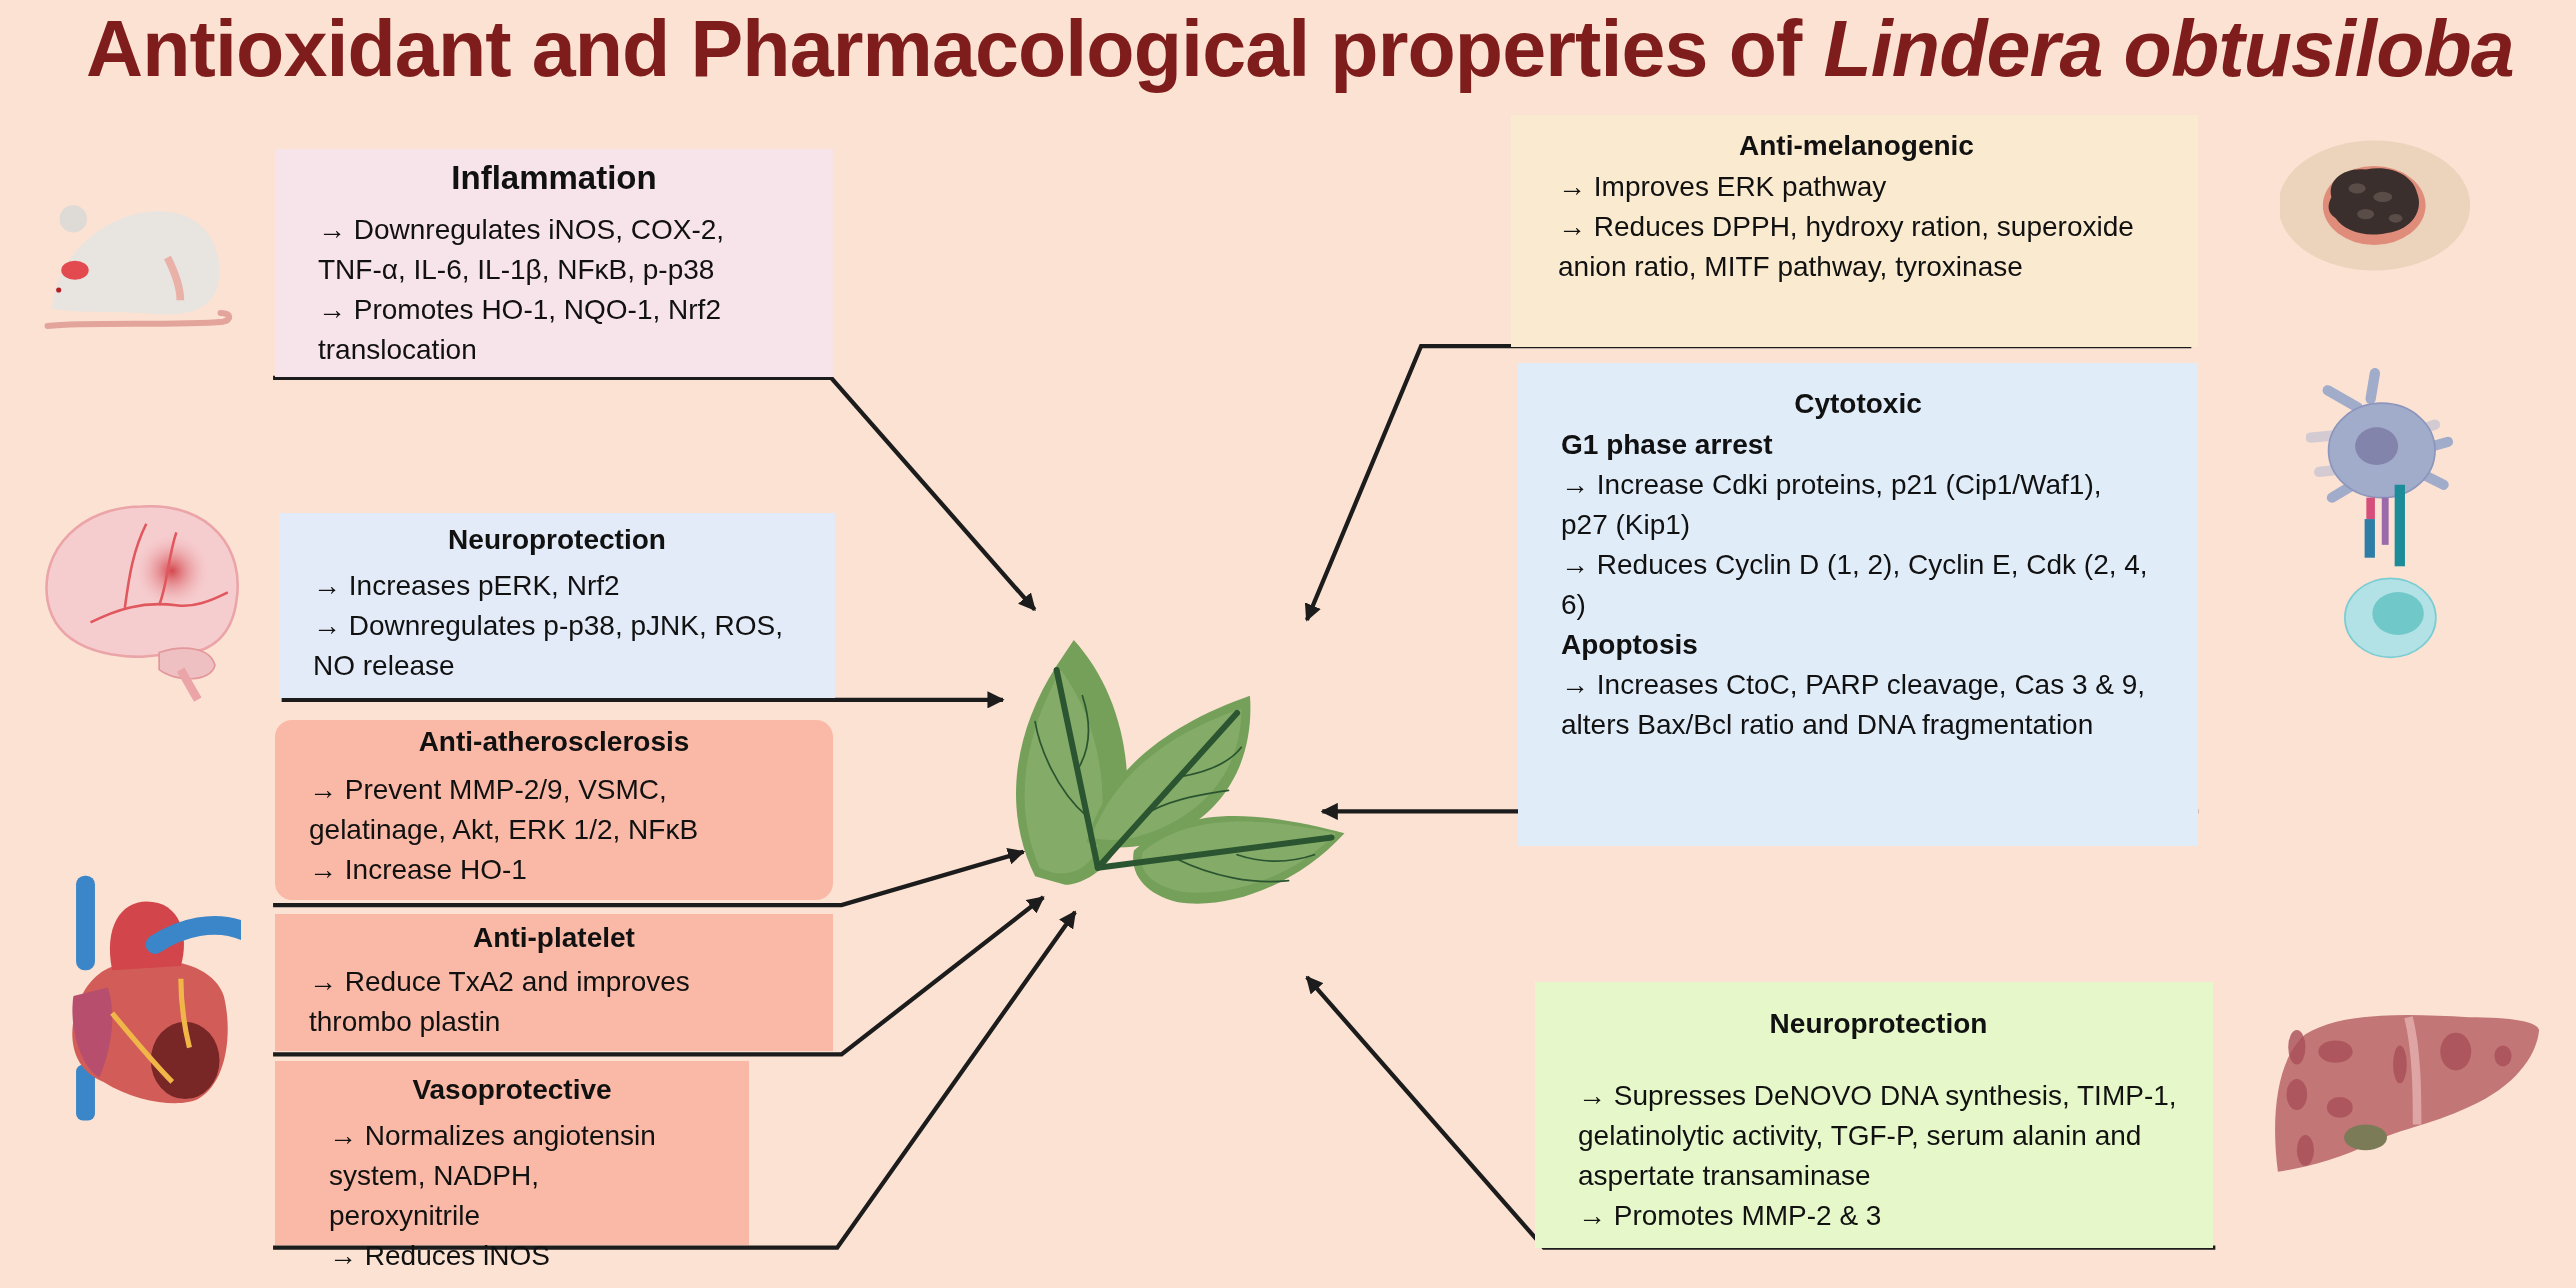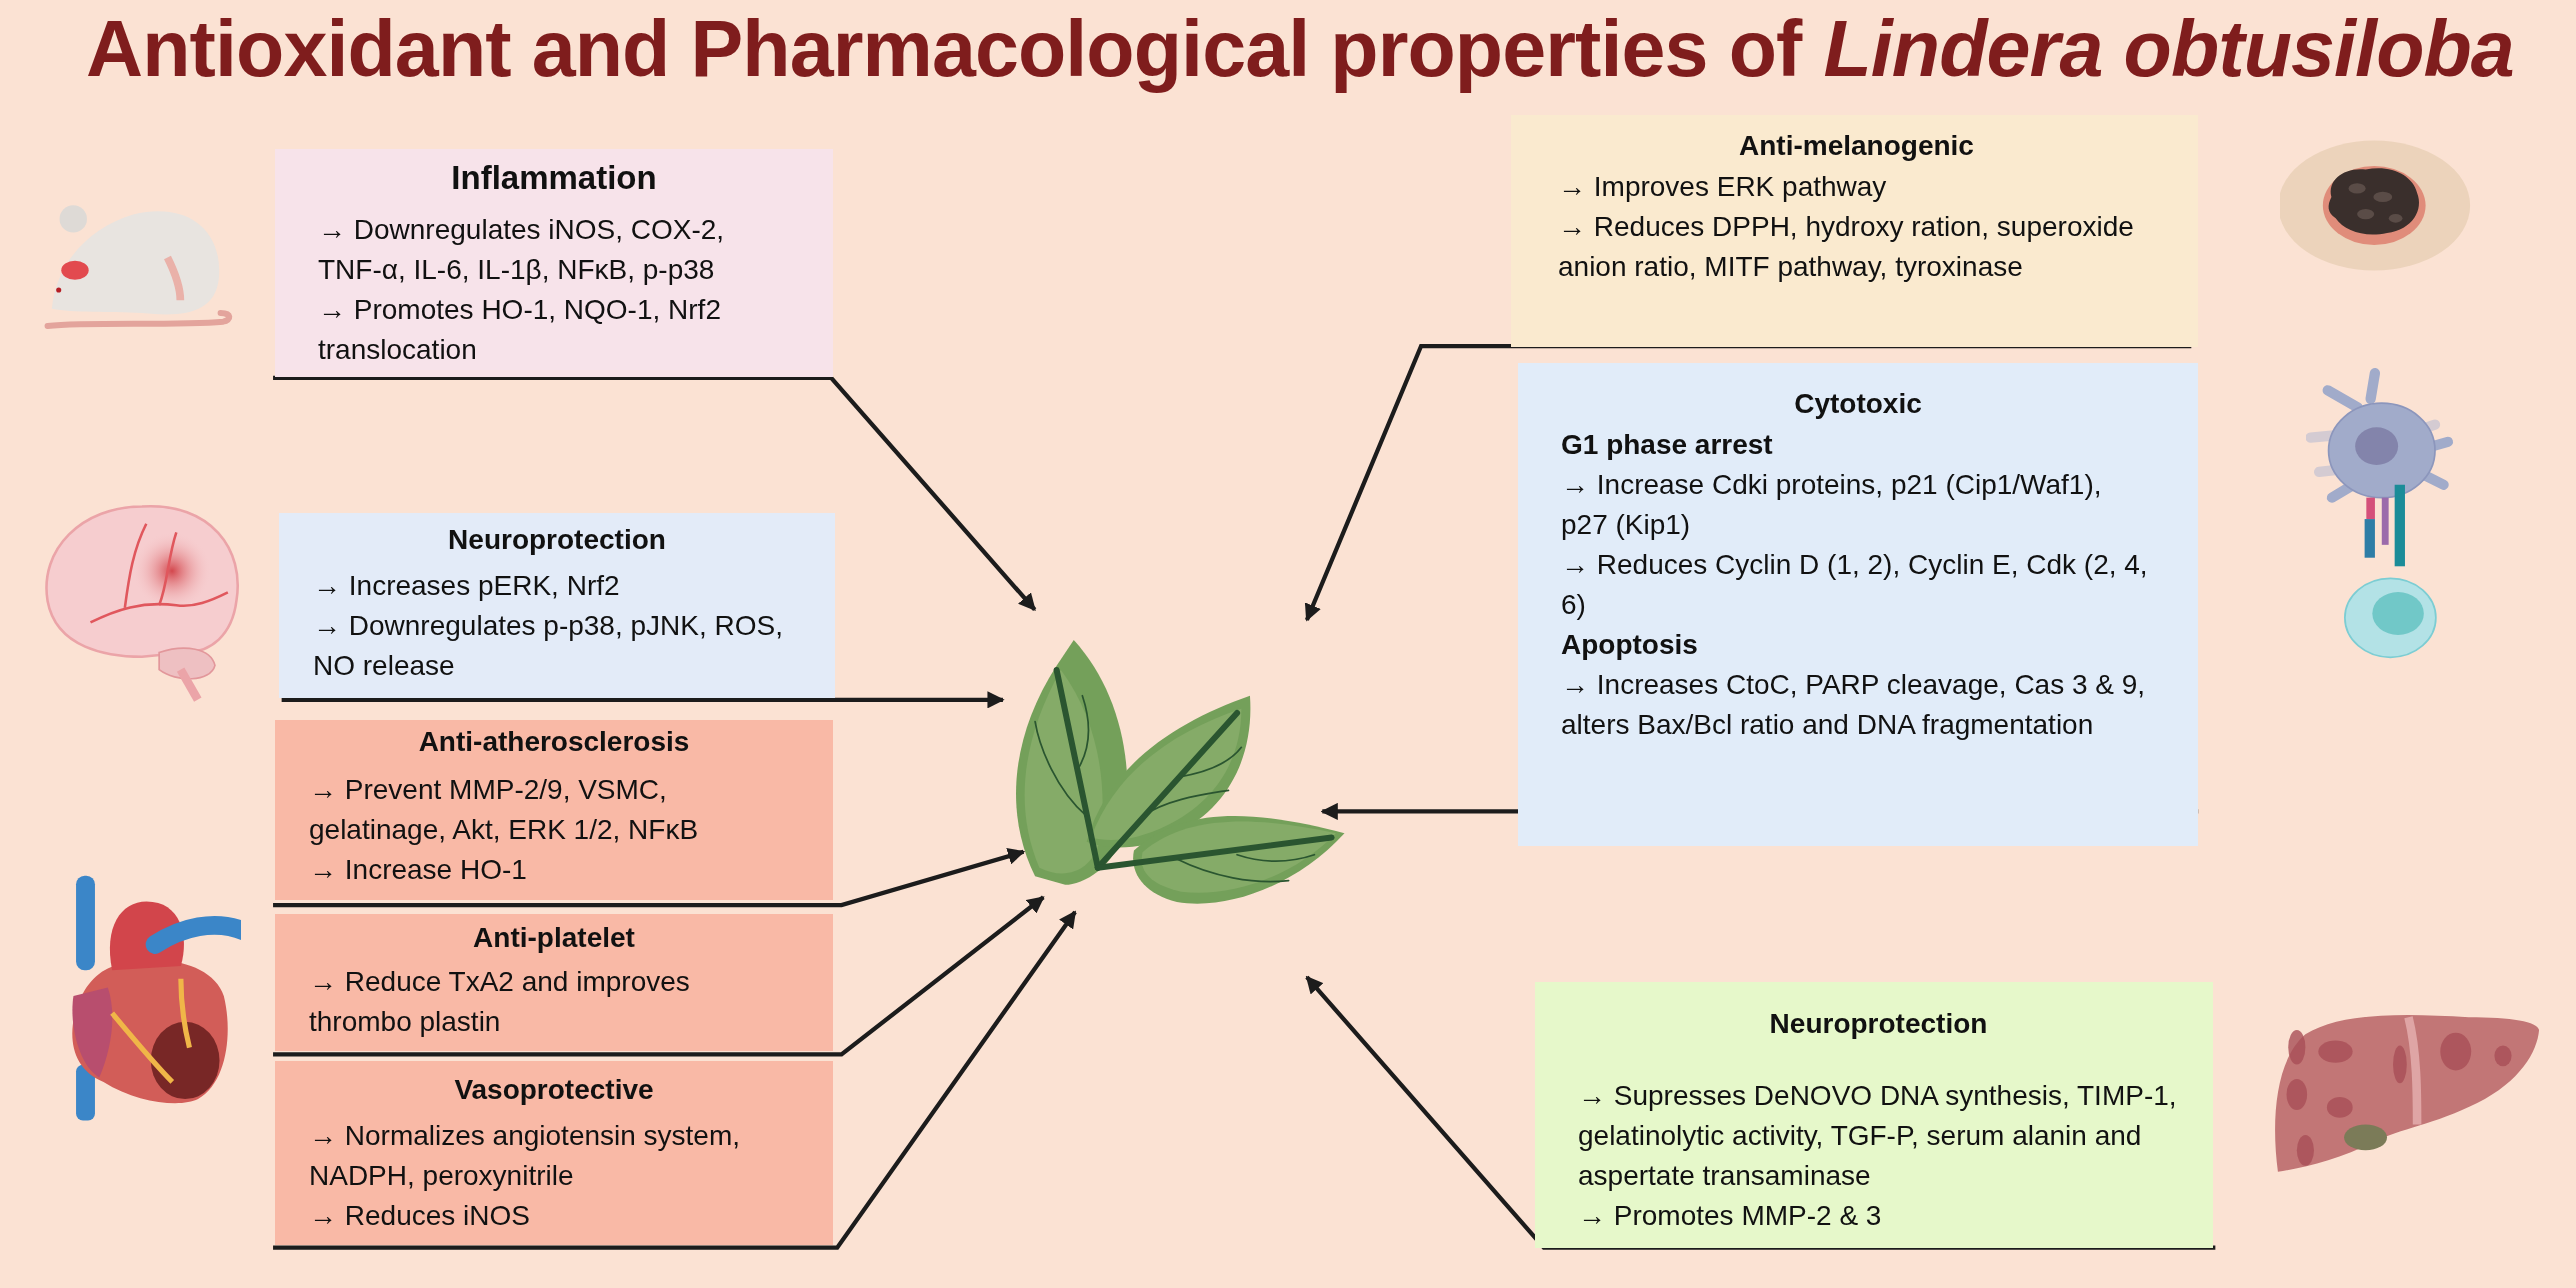--- a/index.html
+++ b/index.html
@@ -9,25 +9,25 @@
            font-family:"Liberation Sans", sans-serif; font-weight:bold; font-size:79px; color:#7f1d1d; letter-spacing:-0.9px; white-space:nowrap; }
   .title .sp { font-style:italic; margin-left:22px; }
   .box { position:absolute; box-sizing:border-box; font-size:28px; line-height:40px; }
   .box .h { font-weight:bold; text-align:center; }
   .box .sub { font-weight:bold; }
   .box p { margin:0; }
   #inflam { left:275px; top:149px; width:558px; height:228px; background:#f7e3ea; padding:0 43px; }
   #inflam .h { font-size:33px; line-height:50px; margin-top:4.3px; margin-bottom:6.9px; }
   #neuro { left:279px; top:513px; width:556px; height:185px; background:#e3ebf8; padding:0 34px; }
   #neuro .h { line-height:53px; margin-top:0; }
-  #athero { left:275px; top:720px; width:558px; height:180px; background:#f9b9a6; padding:0 34px; }
+  #athero { left:275px; top:720px; width:558px; height:180px; background:#f9b9a6; padding:0 34px;border-radius:17px; }
   #athero .h { line-height:43px; margin-top:0; margin-bottom:6.9px; }
   #platelet { left:275px; top:914px; width:558px; height:137px; background:#f9b9a6; padding:0 34px; }
   #platelet .h { line-height:48px;text-align:center; }
-  #vaso { left:275px; top:1061px; width:558px; height:184px; background:#f9b9a6; padding:0 34px; }
+  #vaso { left:275px; top:1061px; width:474px; height:184px; background:#f9b9a6; padding:0 54px; }
   #vaso .h { line-height:52px; margin-top:3.4px; }
   #melan { left:1511px; top:115px; width:687px; height:232px; background:#faeacf; padding:0 43px 0 47px; }
   #melan .h { line-height:43px; margin-top:8.6px; }
   #cyto { left:1518px; top:363px; width:680px; height:483px; background:#e1ecf9; padding:0 43px 0 43px; }
   #cyto .h { line-height:43px; margin-top:19px; }
   #hepa { left:1535px; top:982px; width:678px; height:266px; background:#e6f8ca; padding:0 34px 0 43px; }
   #hepa .h { line-height:52px; margin-top:15.5px; margin-bottom:26px; }
   svg.lines { position:absolute; left:0; top:0; }
   .illus { position:absolute; }
 </style>

